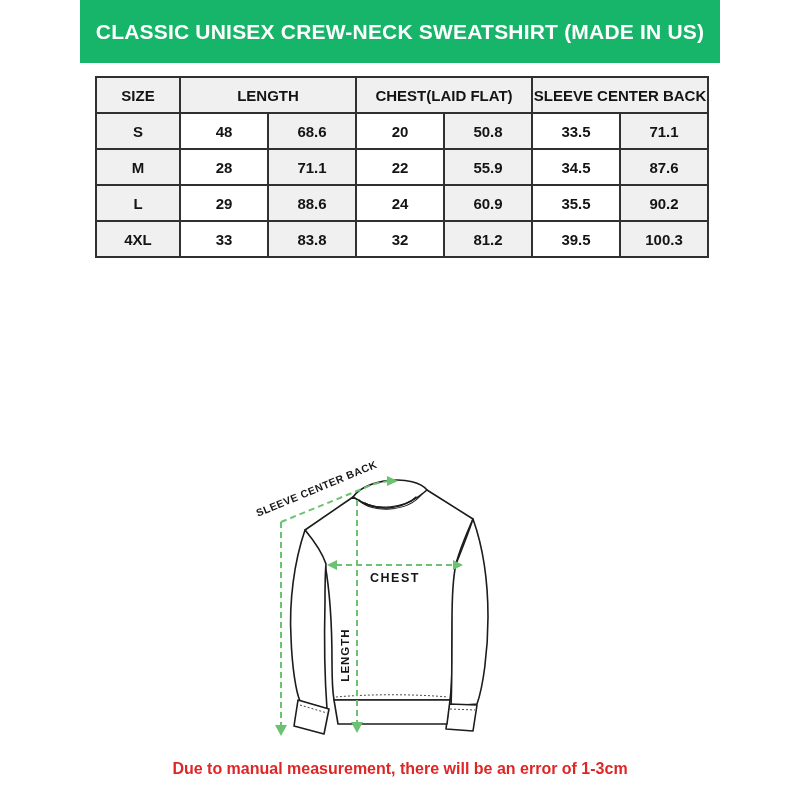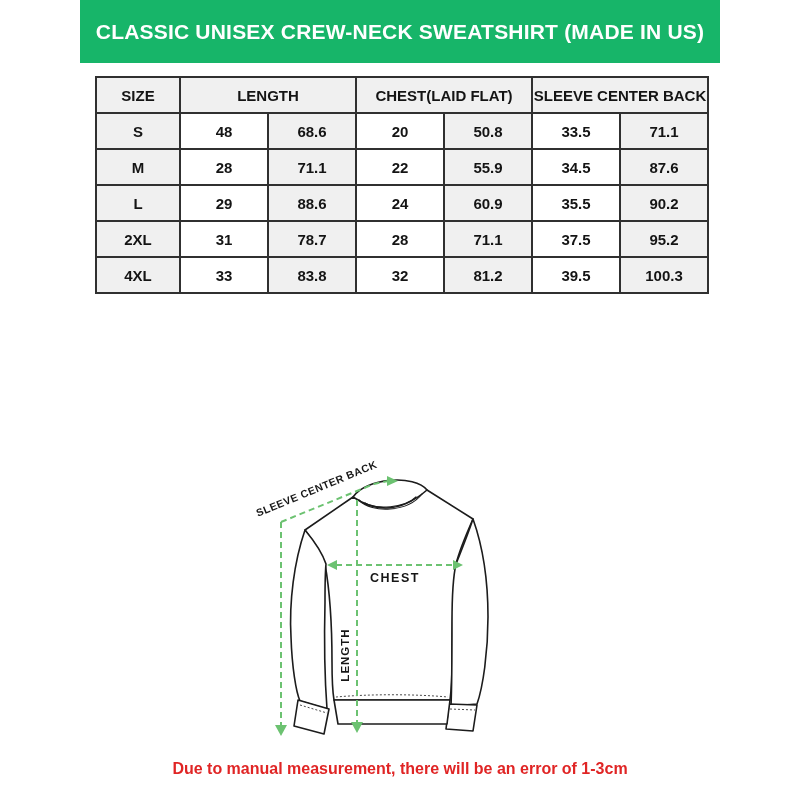--- a/index.html
+++ b/index.html
@@ -96,29 +96,20 @@
       <tr>
         <td>L</td>
         <td>29</td>
         <td>88.6</td>
         <td>24</td>
         <td>60.9</td>
         <td>35.5</td>
         <td>90.2</td>
       </tr>
       <tr>
-        <td>2XL</td>
-        <td>31</td>
-        <td>78.7</td>
-        <td>28</td>
-        <td>71.1</td>
-        <td>37.5</td>
-        <td>95.2</td>
-      </tr>
-      <tr>
         <td>4XL</td>
         <td>33</td>
         <td>83.8</td>
         <td>32</td>
         <td>81.2</td>
         <td>39.5</td>
         <td>100.3</td>
       </tr>
     </tbody>
   </table>

